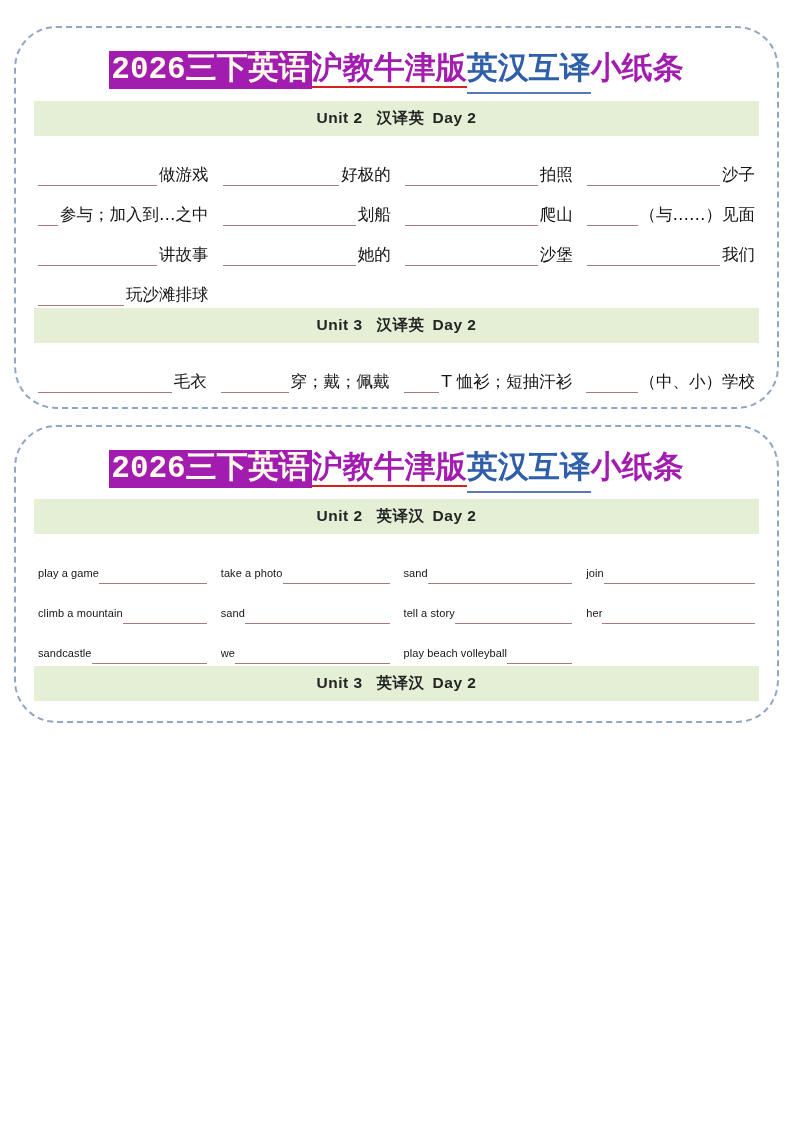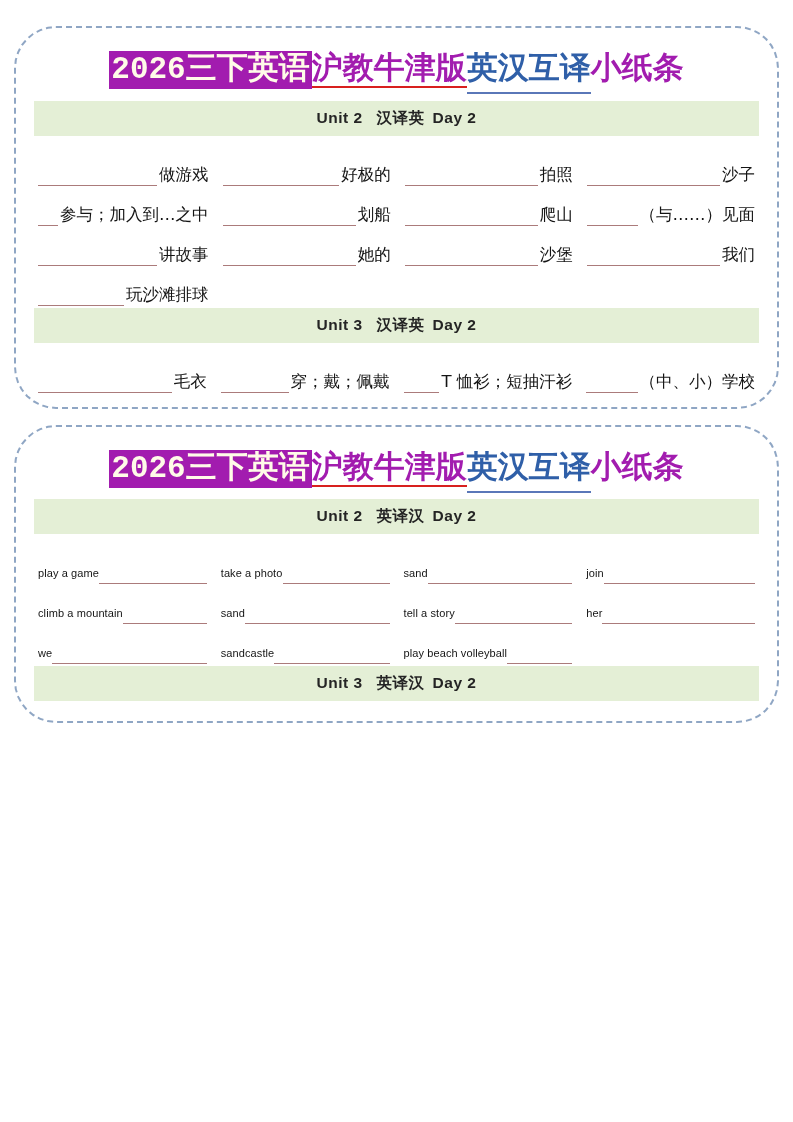--- a/index.html
+++ b/index.html
@@ -284,25 +284,25 @@
       <div class="row en">
           <span class="word en-text">tell a story</span>
           <span class="blank"></span>
         </div>
       <div class="row en">
           <span class="word en-text">her</span>
           <span class="blank"></span>
         </div>
 
       <div class="row en">
+          <span class="word en-text">sandcastle</span>
+          <span class="blank"></span>
+        </div>
+      <div class="row en">
           <span class="word en-text">we</span>
-          <span class="blank"></span>
-        </div>
-      <div class="row en">
-          <span class="word en-text">sandcastle</span>
           <span class="blank"></span>
         </div>
 
       <div class="row en">
           <span class="word en-text">play beach volleyball</span>
           <span class="blank"></span>
         </div>
       <div class="row en"></div>
     </div>
 

